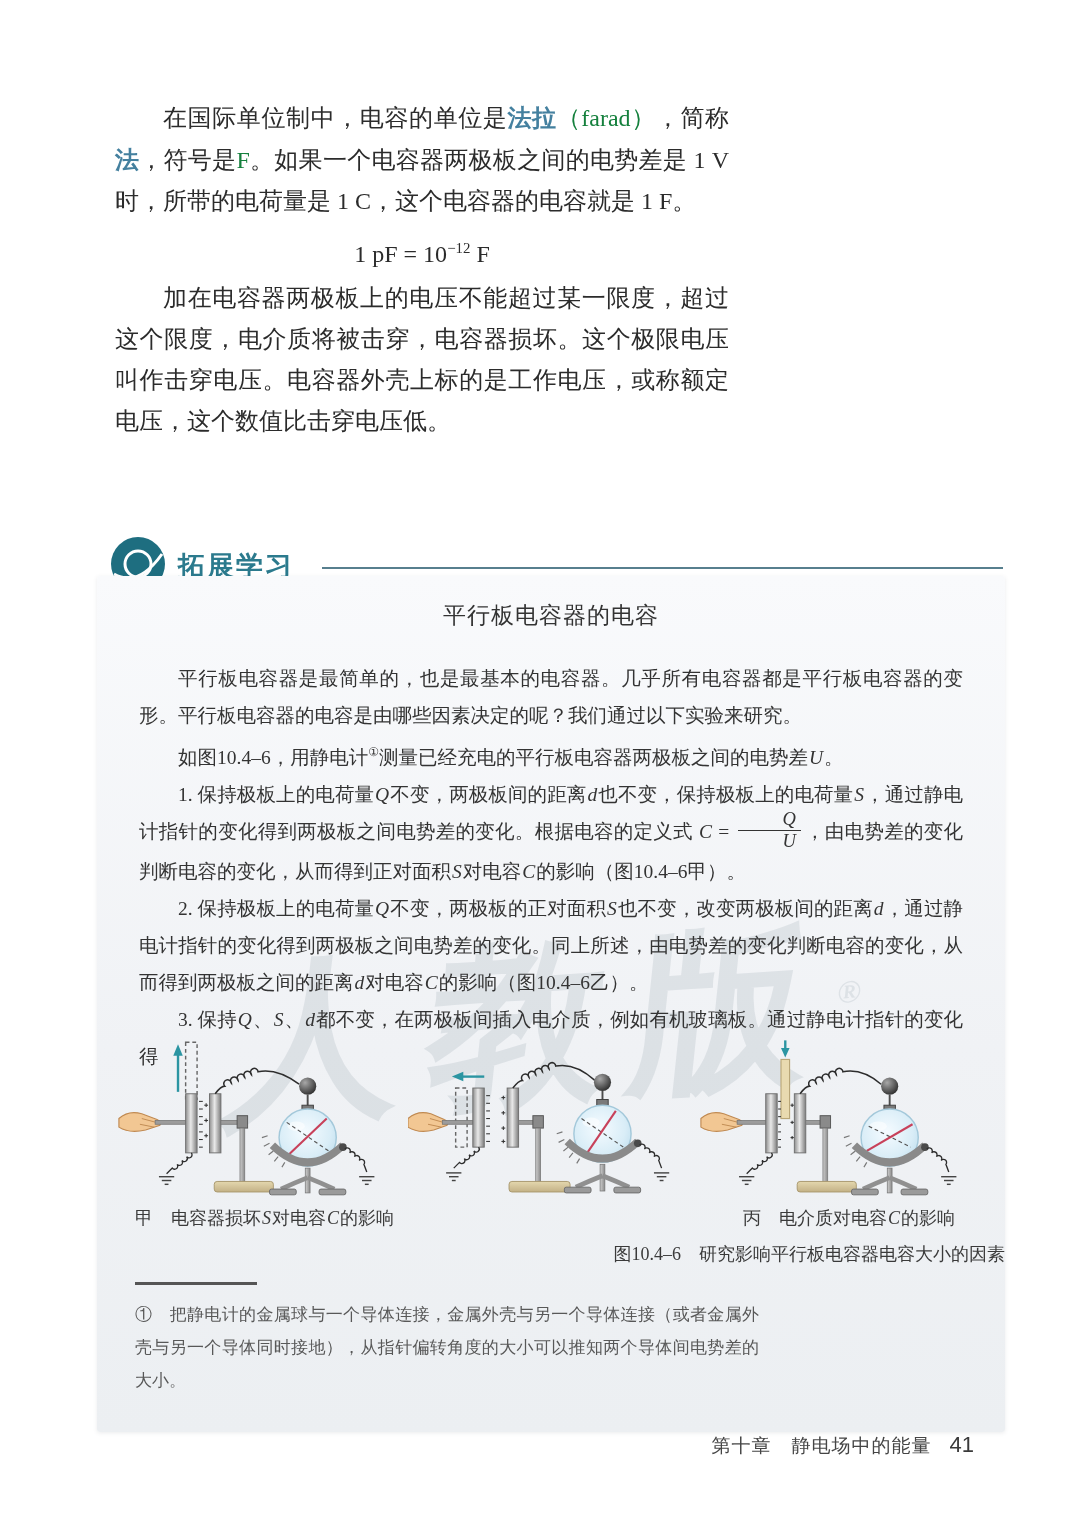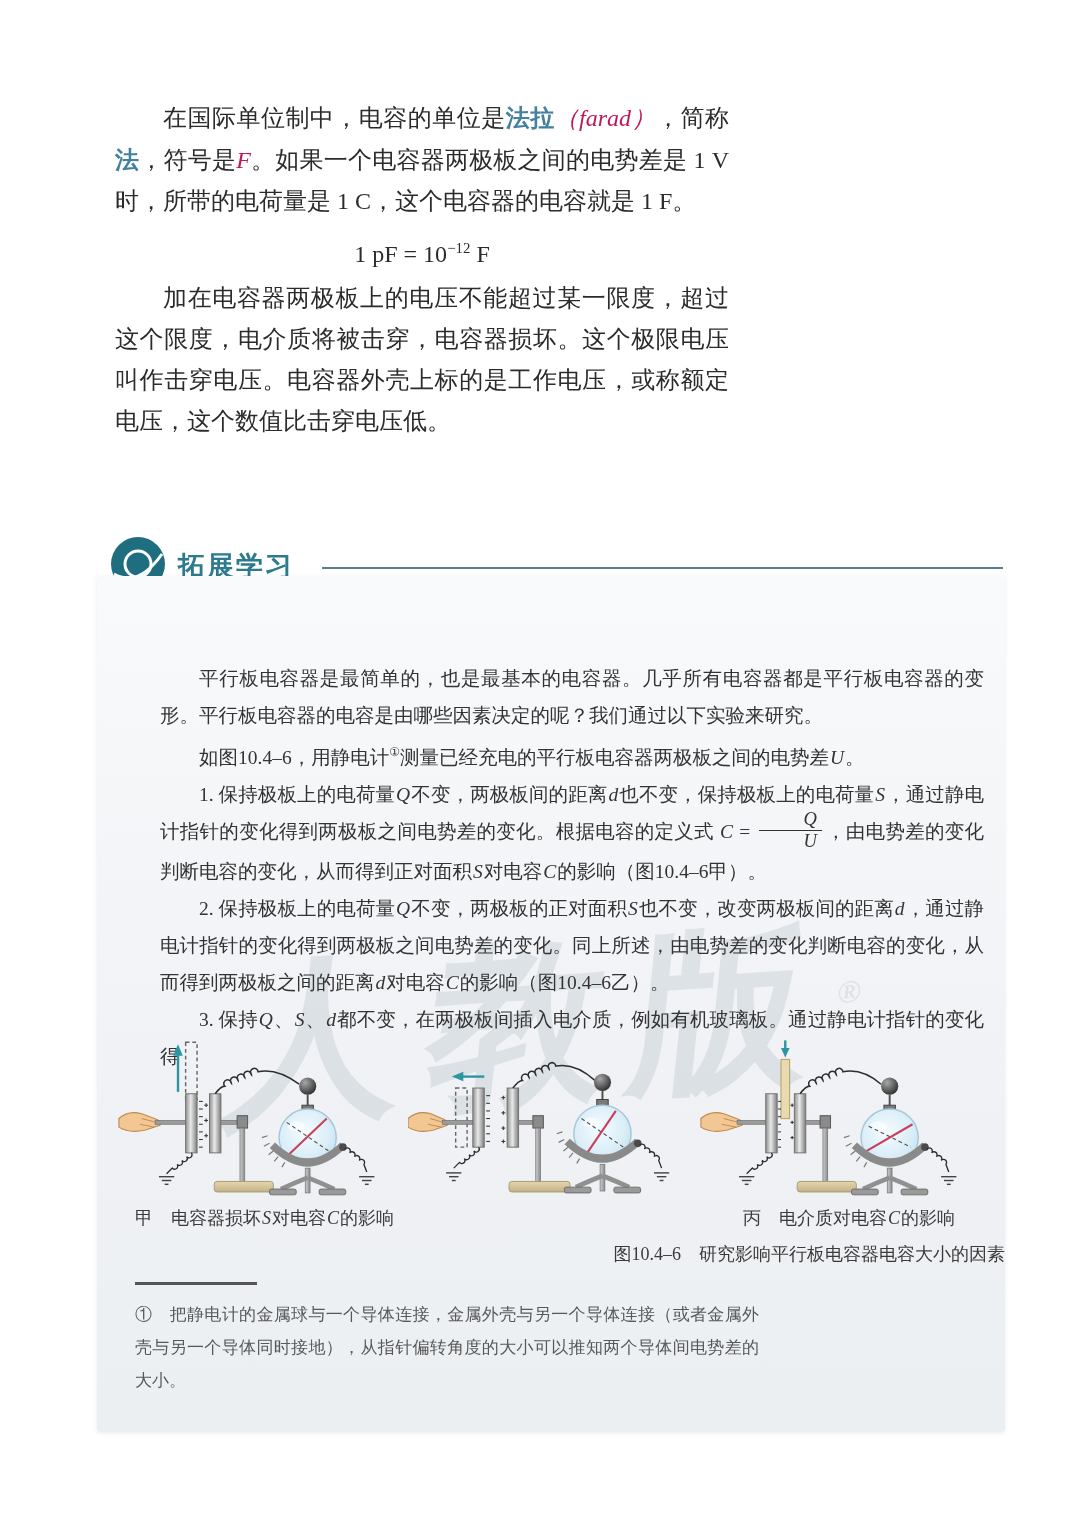--- a/index.html
+++ b/index.html
@@ -9,21 +9,21 @@
     font-family:"Liberation Serif", serif; color:#2b2b2b; overflow:hidden;
   }
 
   
   .main-col { position:absolute; left:115px; top:97px; width:614px; }
   .main-col p {
     font-size:24px; line-height:41px; text-align:justify; text-indent:2em;
     color:#2b2b2b;
   }
   .term { color:#44809f; font-weight:bold; font-family:"Liberation Sans", sans-serif; }
-  .en   { color:#be185d;font-style:italic; }
+  .en   { color:#15803d; }
   .v    { font-style:italic; font-family:"Liberation Serif", serif; padding:0 1px; }
   sup   { font-size:0.62em; }
 
   .formulas { padding:6px 0 4px 0; }
   .formula-line {
     text-align:center; font-size:24px; line-height:40px;
     font-family:"Liberation Serif", serif; color:#2b2b2b;
   }
 
   
@@ -44,21 +44,21 @@
   .panel {
     position:absolute; left:97px; top:576px; width:908px; height:856px;
     background:linear-gradient(180deg,#f9fafc 0%, #f0f2f5 55%, #eceff2 100%);
     border-radius:3px; box-shadow:0 1px 4px rgba(90,100,110,0.12);
   }
   .panel-content { position:relative; z-index:2; width:100%; height:100%; }
   .panel-title {
     position:absolute; left:0; top:24px; width:100%; text-align:center;
     font-size:23px; color:#333; letter-spacing:1px;
   }
-  .panel-body { position:absolute; left:42px; top:84px; width:824px;margin-left:21px; }
+  .panel-body { position:absolute; left:42px; top:84px; width:824px; }
   .panel-body p {
     font-size:19.5px; line-height:37px; text-align:justify; text-indent:2em;
     color:#333;
   }
   .frac {
     display:inline-flex; flex-direction:column; align-items:center;
     vertical-align:middle; line-height:1.02; font-style:italic;
     font-family:"Liberation Serif", serif; margin:0 4px; font-size:0.95em;
     transform:translateY(-3px);
   }
@@ -153,20 +153,21 @@
       <circle cx="28" cy="28" r="13" fill="none" stroke="#ffffff" stroke-width="3"></circle>
       <path d="M4,38 Q28,52 52,18" fill="none" stroke="#ffffff" stroke-width="3"></path>
       <path d="M6,20 Q30,4 50,34" fill="none" stroke="#1e6e80" stroke-width="0"></path>
     </svg>
     <span class="expand-label">拓展学习</span>
   </div>
   <div class="expand-rule"></div>
 
   <div class="panel">
     <div class="panel-content">
+      <div class="panel-title">平行板电容器的电容</div>
 
       <div class="panel-body">
         <p><span>平行板电容器是最简单的，也是最基本的电容器。几乎所有电容器都是平行板电容器的变形。平行板电容器的电容是由哪些因素决定的呢？我们通过以下实验来研究。</span></p>
         <p><span>如图10.4–6，用静电计</span><sup>①</sup><span>测量已经充电的平行板电容器两极板之间的电势差</span><span class="v">U</span><span>。</span></p>
         <p><span>1. 保持极板上的电荷量</span><span class="v">Q</span><span>不变，两极板间的距离</span><span class="v">d</span><span>也不变，保持极板上的电荷量</span><span class="v">S</span><span>，通过静电计指针的变化得到两极板之间电势差的变化。根据电容的定义式 </span><span class="v">C</span><span> = </span><span class="frac">
               <span class="num">Q</span>
               <span class="den">U</span>
             </span><span>，由电势差的变化判断电容的变化，从而得到正对面积</span><span class="v">S</span><span>对电容</span><span class="v">C</span><span>的影响（图10.4–6甲）。</span></p>
         <p><span>2. 保持极板上的电荷量</span><span class="v">Q</span><span>不变，两极板的正对面积</span><span class="v">S</span><span>也不变，改变两极板间的距离</span><span class="v">d</span><span>，通过静电计指针的变化得到两极板之间电势差的变化。同上所述，由电势差的变化判断电容的变化，从而得到两极板之间的距离</span><span class="v">d</span><span>对电容</span><span class="v">C</span><span>的影响（图10.4–6乙）。</span></p>
         <p><span>3. 保持</span><span class="v">Q</span><span>、</span><span class="v">S</span><span>、</span><span class="v">d</span><span>都不变，在两极板间插入电介质，例如有机玻璃板。通过静电计指针的变化得</span></p>
@@ -383,14 +384,18 @@
 
       <div class="fig-caption">图10.4–6　研究影响平行板电容器电容大小的因素</div>
 
       <div class="footnote-rule"></div>
       <div class="footnote"><span>①　把静电计的金属球与一个导体连接，金属外壳与另一个导体连接（或者金属外壳与另一个导体同时接地），从指针偏转角度的大小可以推知两个导体间电势差的大小。</span></div>
     </div>
   </div>
 
   <div class="watermark"><span>人教版</span><sup>®</sup></div>
 
+  <div class="page-footer">
+    <span class="footer-chapter">第十章　静电场中的能量</span>
+    <span class="footer-page">41</span>
+  </div>
 
 </div>
 
 </body></html>

